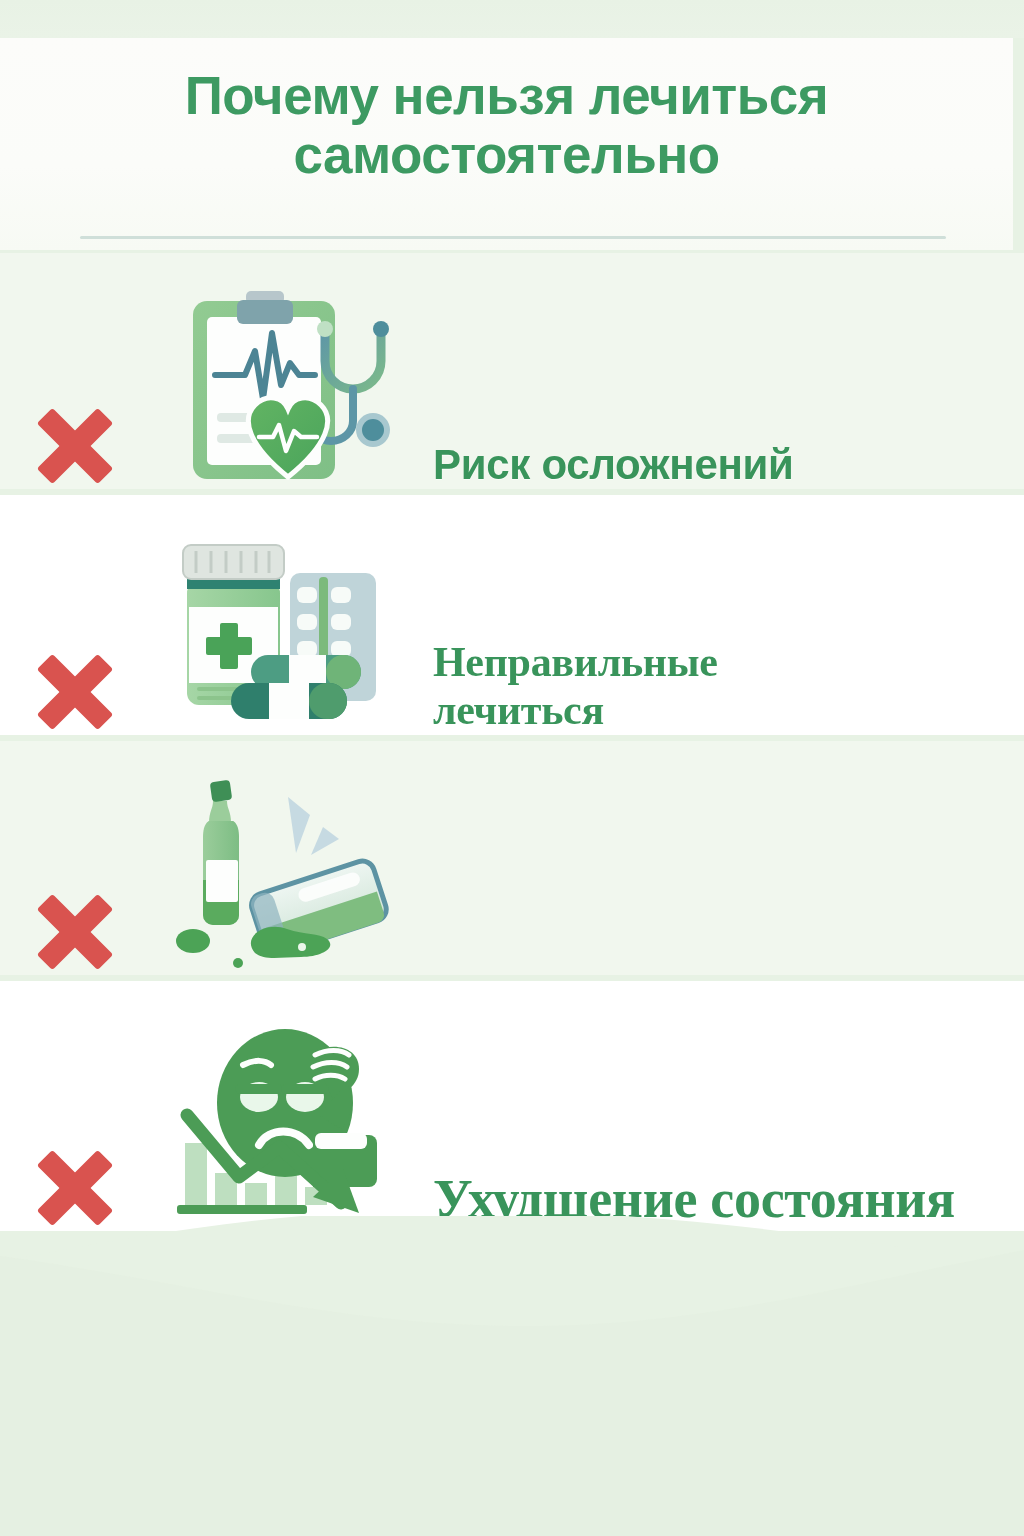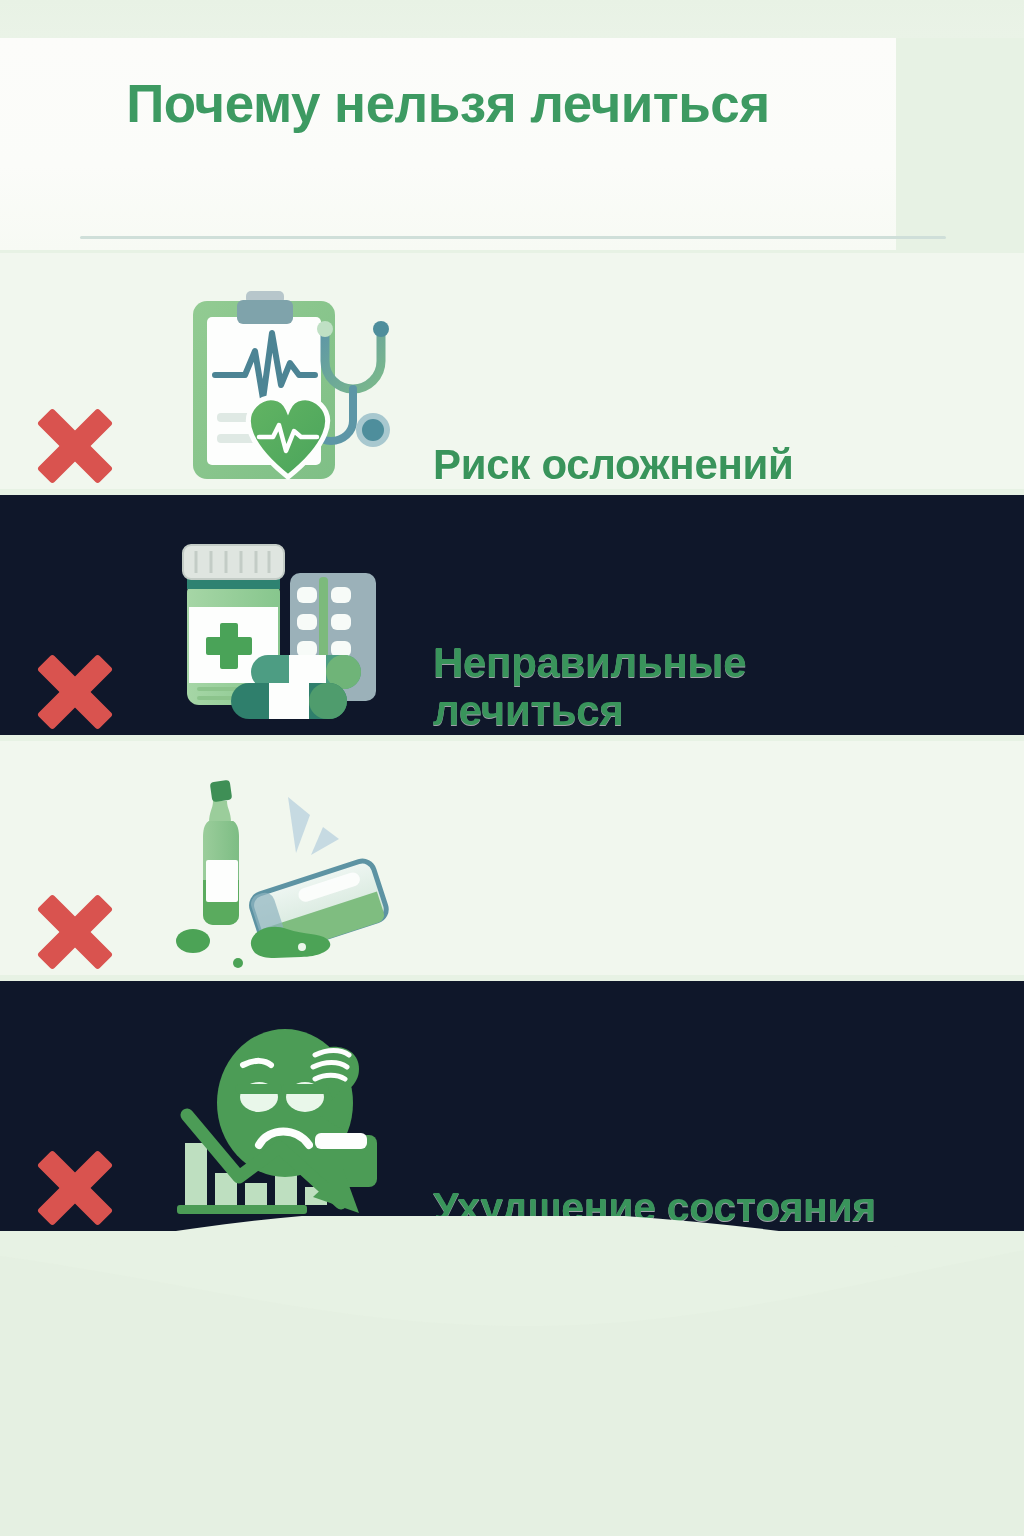--- a/index.html
+++ b/index.html
@@ -20,25 +20,25 @@
   }
 
   
   .top-strip {
     position:absolute; top:0; left:0; width:1024px; height:38px;
     background:linear-gradient(180deg,#e8f2e5 0%, #eaf3e7 100%);
   }
 
   
   .header {
-    position:absolute; top:38px; left:0; width:896px; height:212px;
+    position:absolute; top:38px; left:0; width:1013px; height:212px;
     background:linear-gradient(180deg,#fcfcfa 0%, #fbfcf9 60%, #f7faf4 100%);
     display:flex; flex-direction:column;
     align-items:center; justify-content:flex-start;
-    padding-top:36px;
+    padding-top:28px;
   }
   .title {
     color:#3d9a62;
     font-size:53px;
     font-weight:bold;
     line-height:1.12;
     text-align:center;
     letter-spacing:-0.5px;
     width:880px;
     text-shadow:0 1px 0 rgba(255,255,255,.7);
@@ -54,21 +54,21 @@
   
   .rows { position:absolute; top:253px; left:0; width:1024px; }
   .row {
     position:relative;
     width:1024px;
     display:flex;
     align-items:flex-end;
     margin-bottom:6px;
   }
   .row.tint-a { background:#f1f7ee; }
-  .row.tint-b { background:#0f172a; }
+  .row.tint-b { background:#ffffff;font-family:Liberation Serif, serif; }
 
   .row-1 { height:236px; }
   .row-2 { height:240px; }
   .row-3 { height:234px; }
   .row-4 { height:250px; }
 
   .cross-cell {
     width:150px; flex:0 0 150px;
     display:flex; align-items:center; justify-content:center;
   }
@@ -97,35 +97,36 @@
     padding-left:8px; padding-right:40px;
   }
   .label {
     color:#39945b;
     font-weight:bold;
     font-size:42px;
     line-height:1.14;
     letter-spacing:-0.3px;
     text-shadow:0 1px 0 rgba(255,255,255,.6);
   }
-  .label.small { font-size:41px; }
+  .label.small { font-size:54px; }
 
   
   .wave { position:absolute; left:0; bottom:0; width:1024px; height:320px; }
 </style>
 </head>
 <body>
 
 <div id="poster">
 
   <div class="top-strip"></div>
 
   <div class="header">
     <div class="title">
       <span class="title-line">Почему нельзя лечиться</span>
+      <span class="title-line">самостоятельно</span>
     </div>
   </div>
   <div class="divider"></div>
 
   <div class="rows">
 
     <div class="row row-1 tint-a">
       <div class="cross-cell">
         <div class="cross"></div>
       </div>

